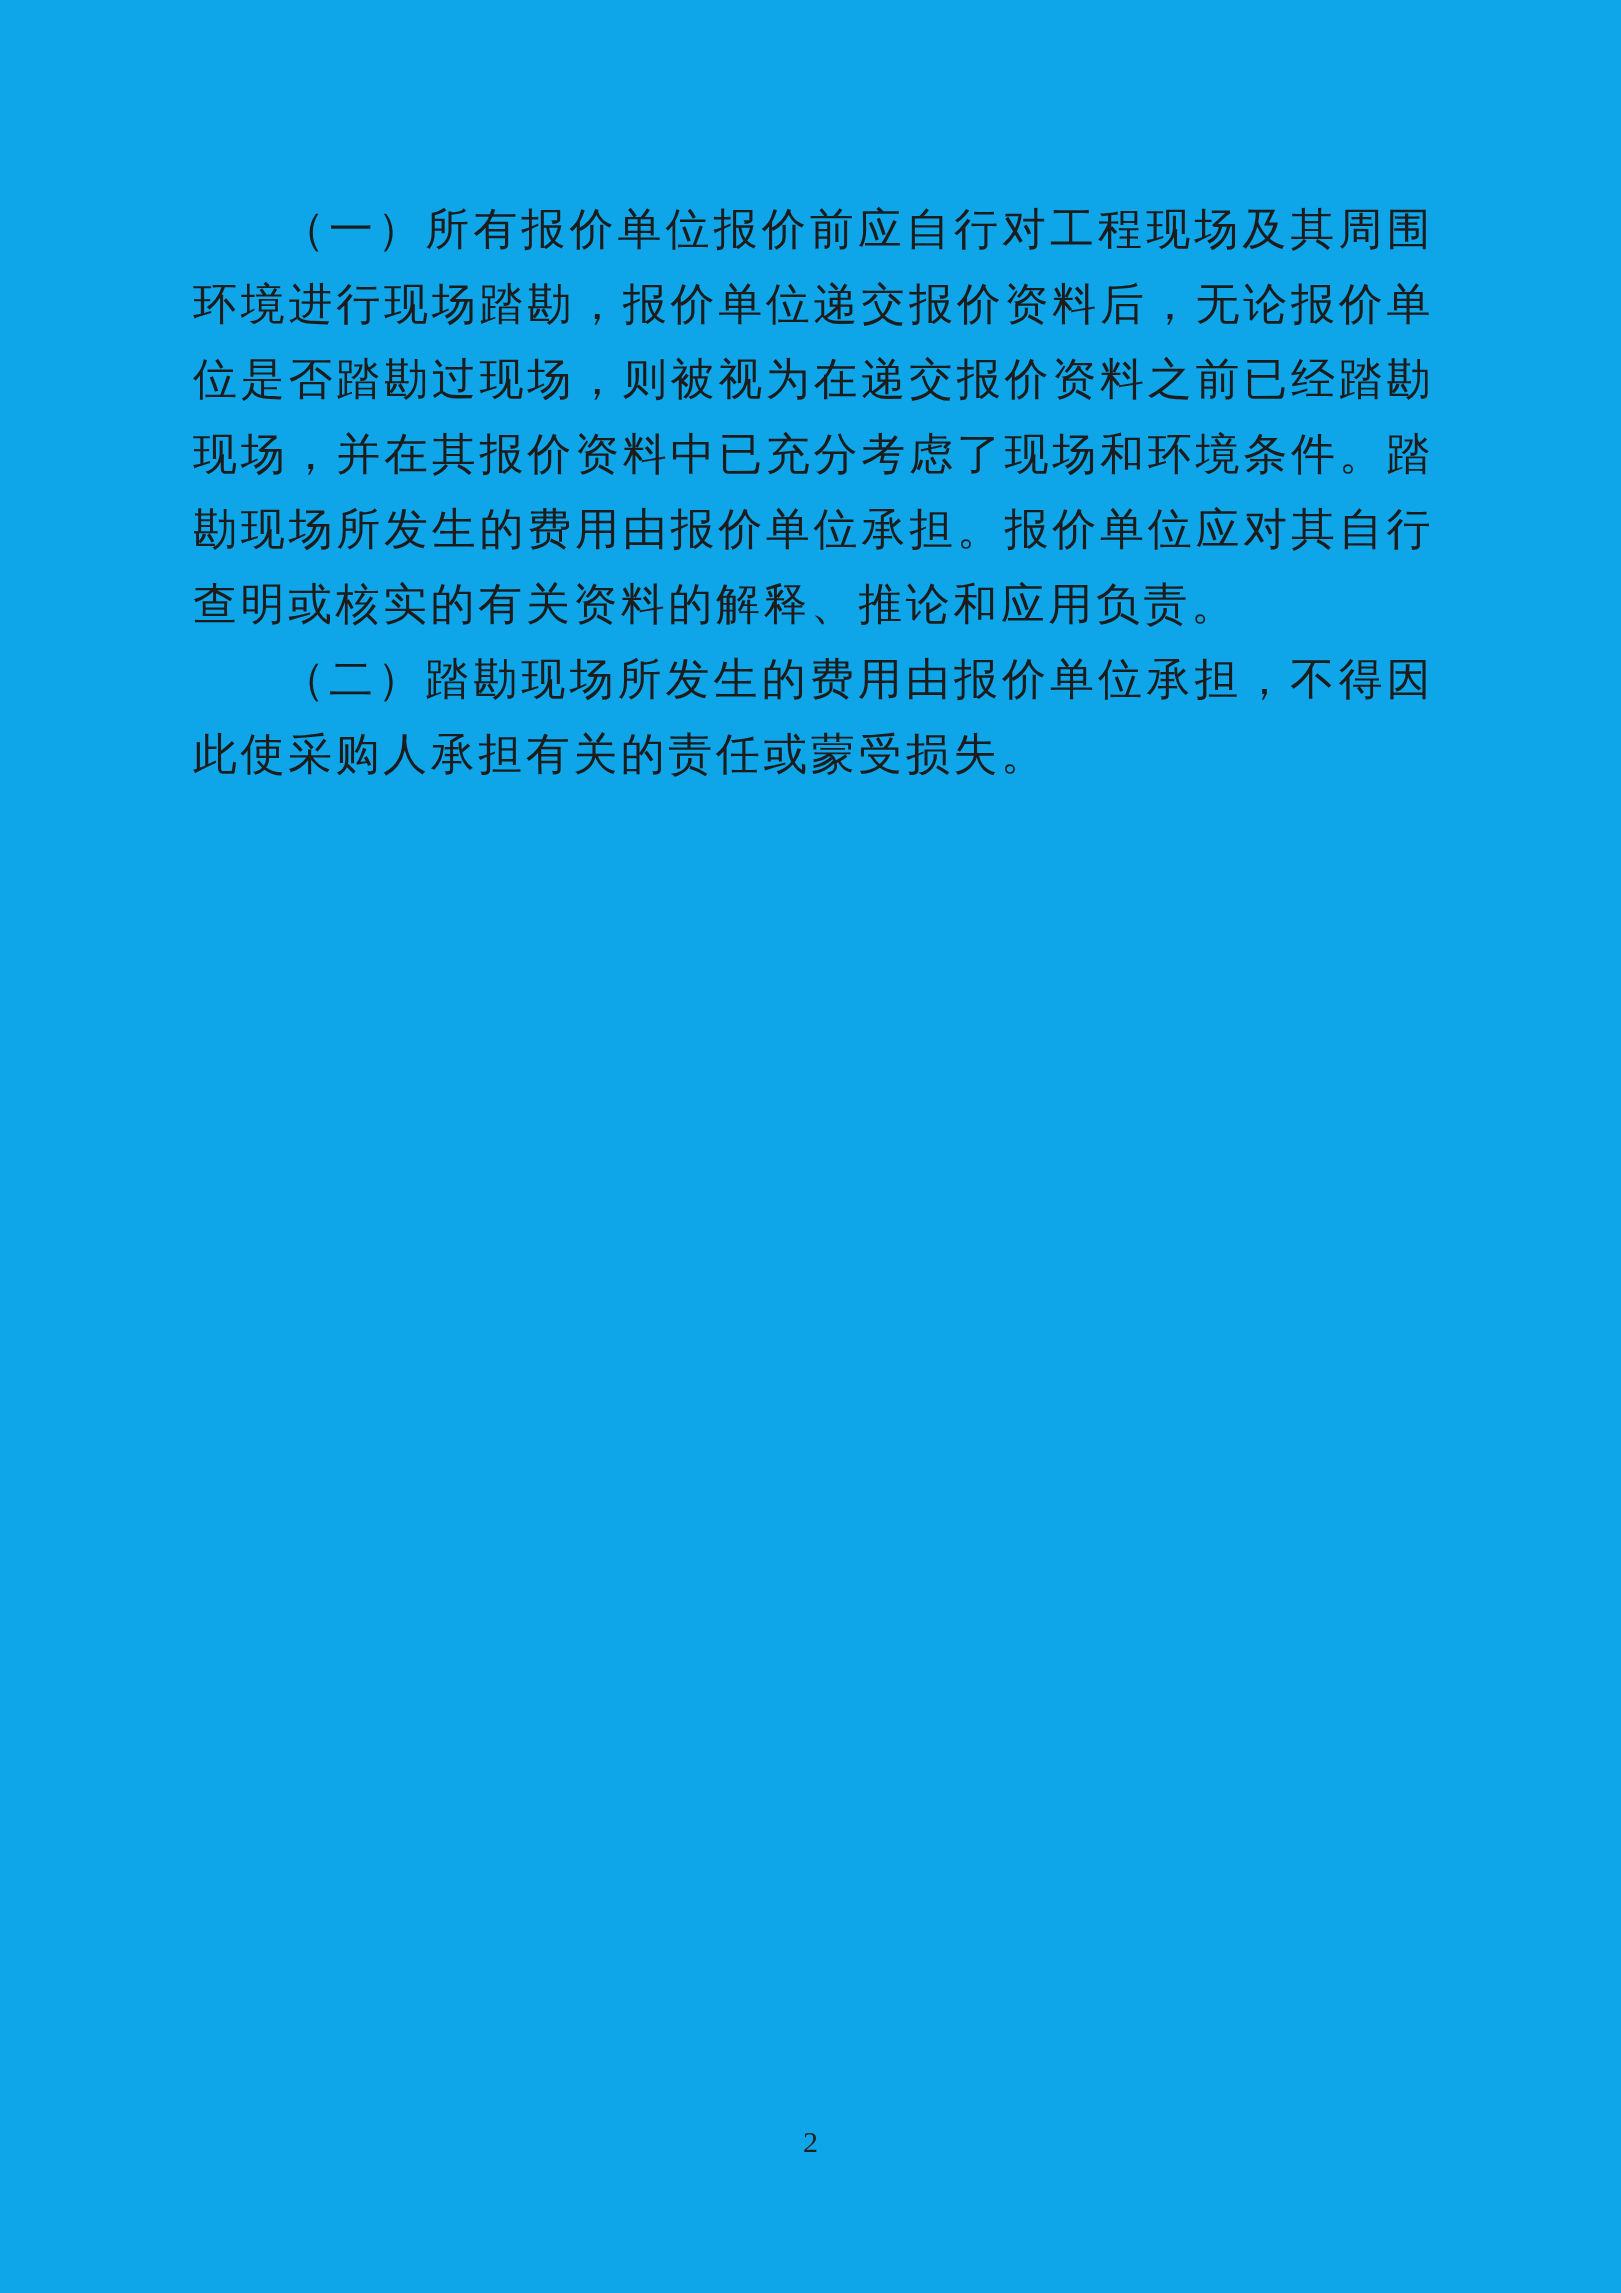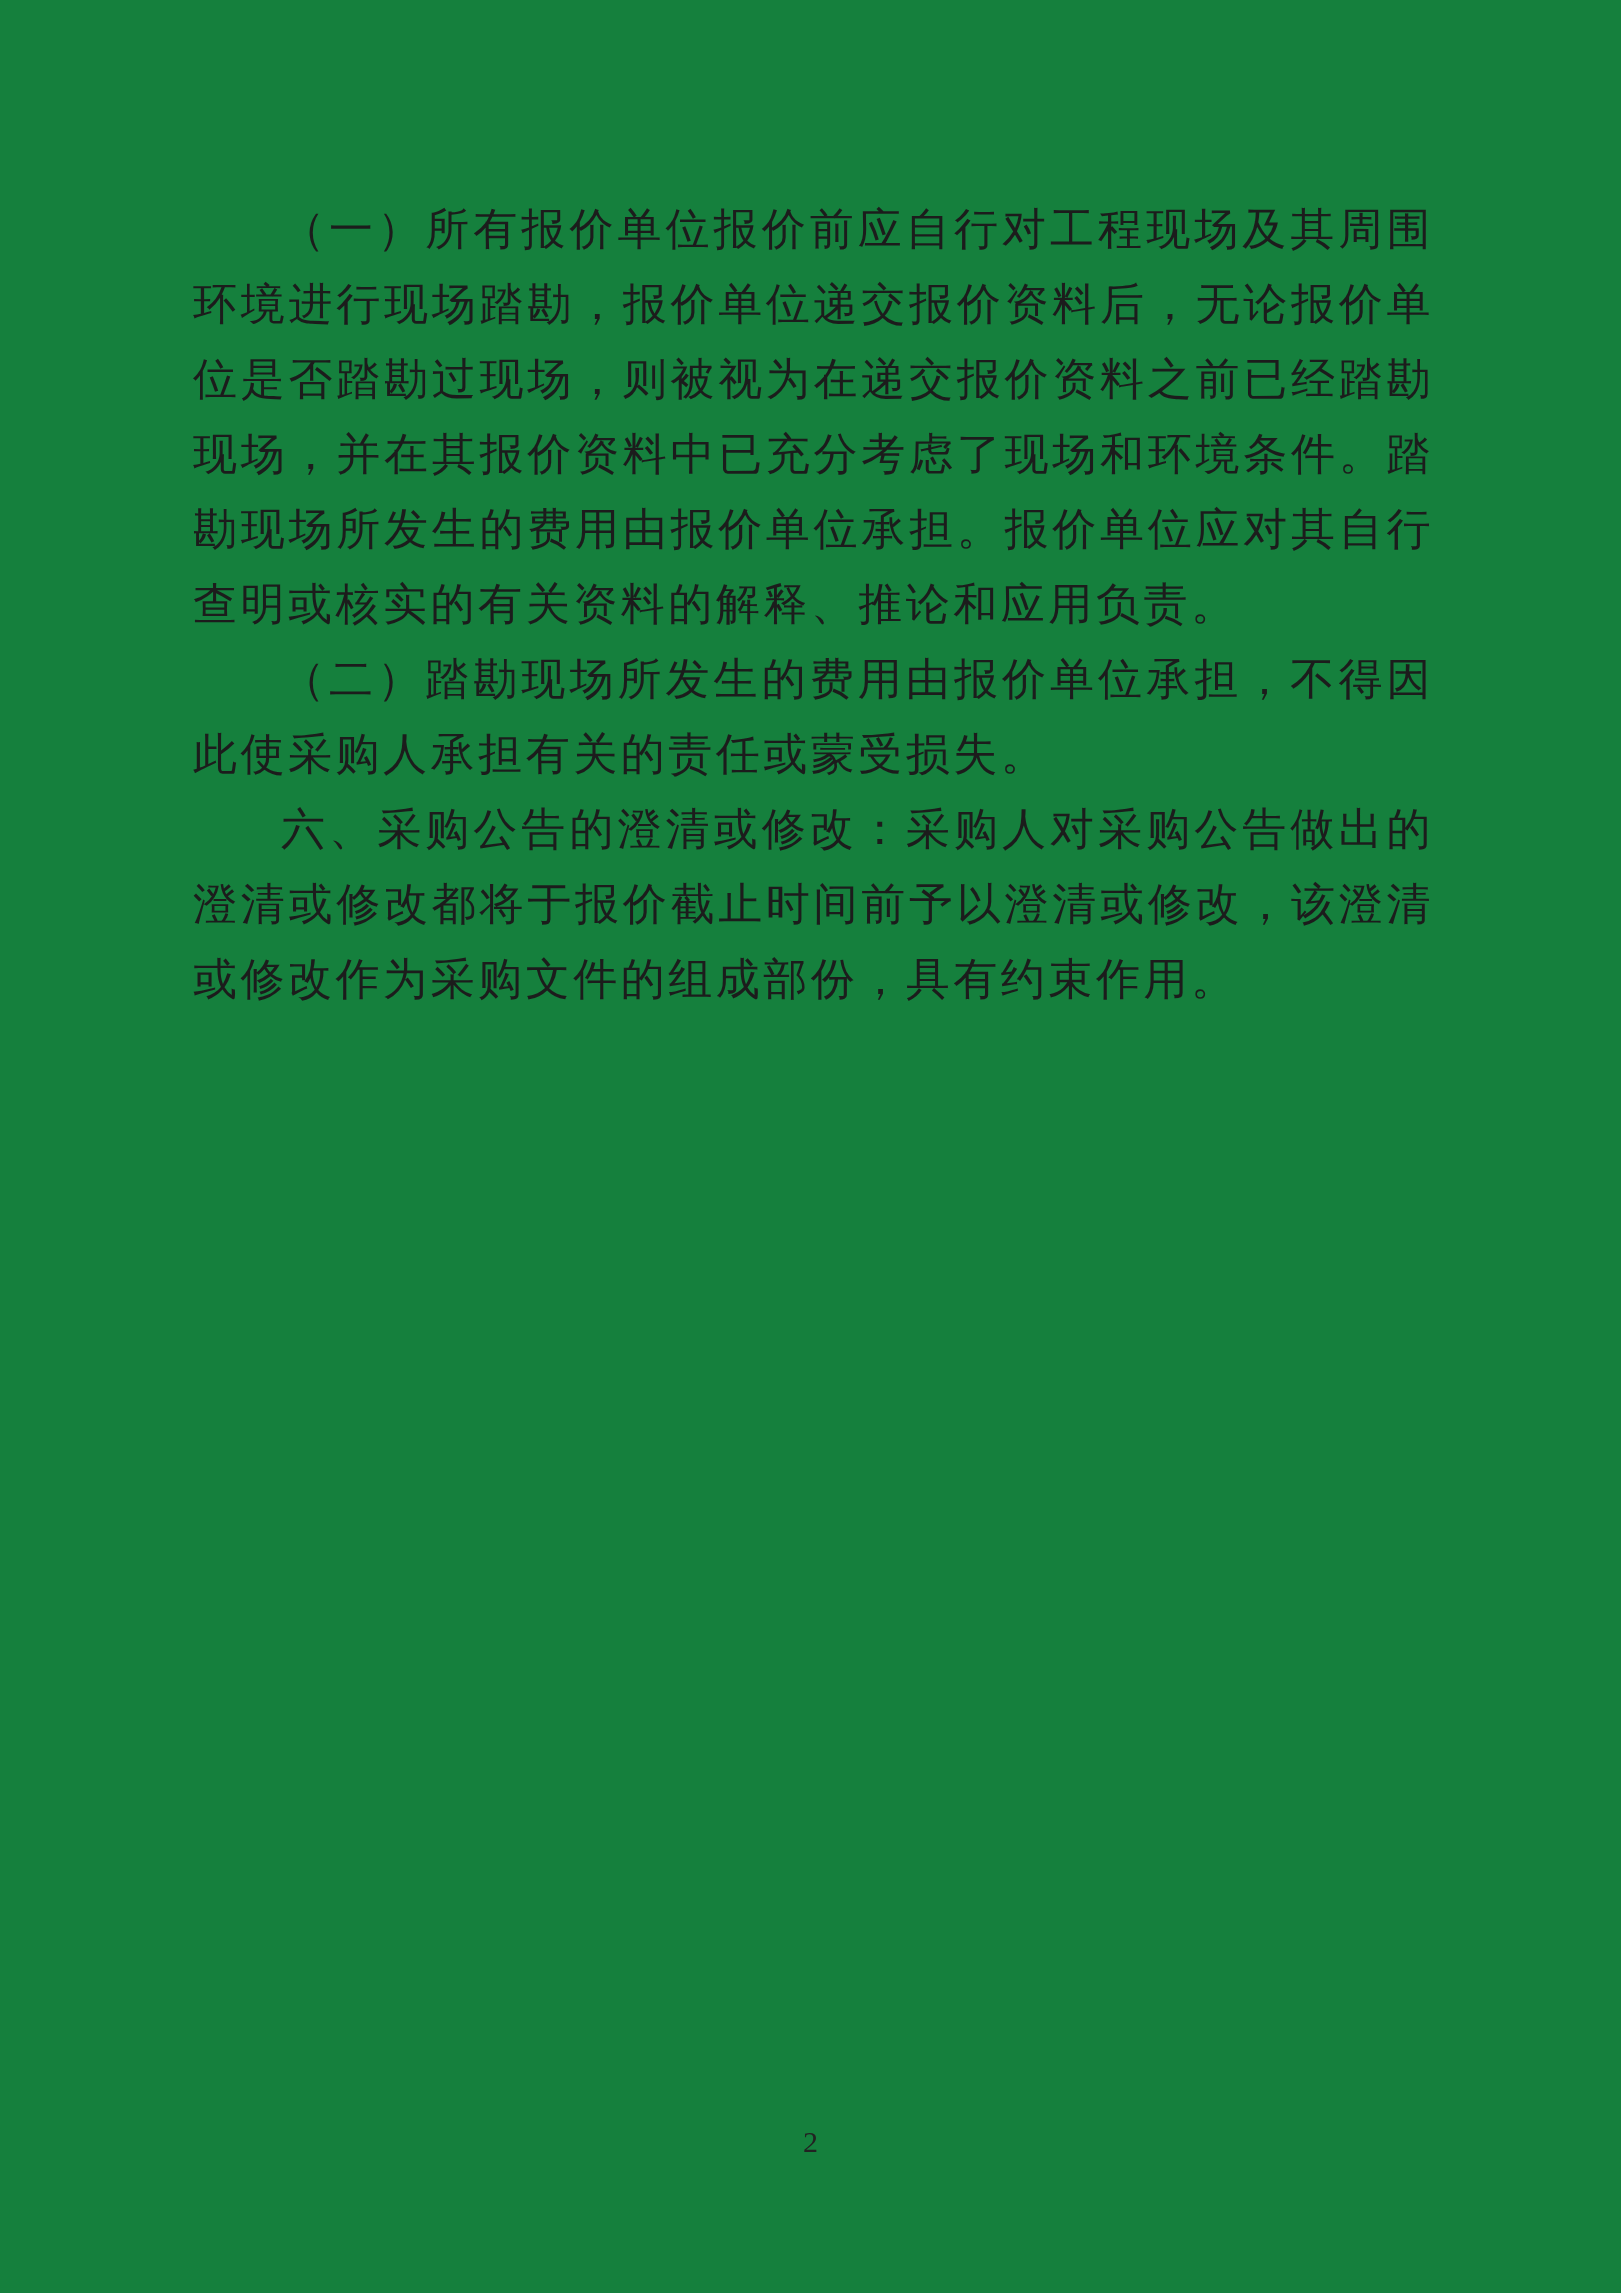--- a/index.html
+++ b/index.html
@@ -5,21 +5,21 @@
   html, body {
     margin: 0;
     padding: 0;
     background: #e8e8e8;
   }
   .page {
     position: relative;
     width: 1621px;
     height: 2294px;
     margin: 0 auto;
-    background: #15803d;
+    background: #0ea5e9;
     overflow: hidden;
     font-family: "Liberation Serif", serif;
     color: #1c1c1c;
   }
   .content {
     position: absolute;
     left: 193px;
     top: 192px;
     width: 1241px;
   }
@@ -51,17 +51,16 @@
     color: #222;
   }
 </style>
 </head>
 <body>
 
 <div class="page">
   <div class="content">
     <p>（一）所有报价单位报价前应自行对工程现场及其周围环境进行现场踏勘，报价单位递交报价资料后，无论报价单位是否踏勘过现场，则被视为在递交报价资料之前已经踏勘现场，并在其报价资料中已充分考虑了现场和环境条件。踏勘现场所发生的费用由报价单位承担。报价单位应对其自行查明或核实的有关资料的解释、推论和应用负责。</p>
     <p>（二）踏勘现场所发生的费用由报价单位承担，不得因此使采购人承担有关的责任或蒙受损失。</p>
-    <p>六、采购公告的澄清或修改：采购人对采购公告做出的澄清或修改都将于报价截止时间前予以澄清或修改，该澄清或修改作为采购文件的组成部份，具有约束作用。</p>
   </div>
   <div class="page-number">2</div>
 </div>
 
 
 </body></html>

